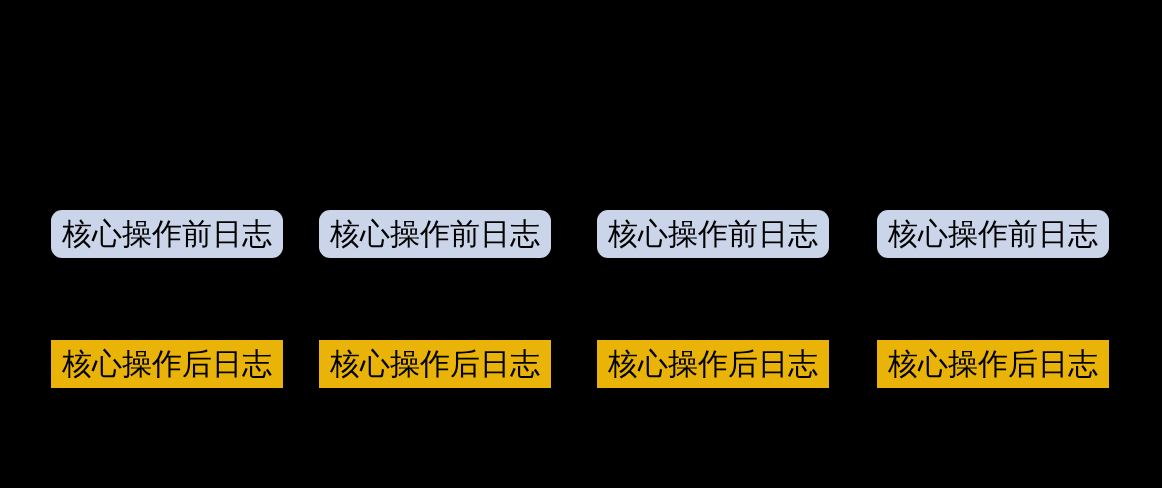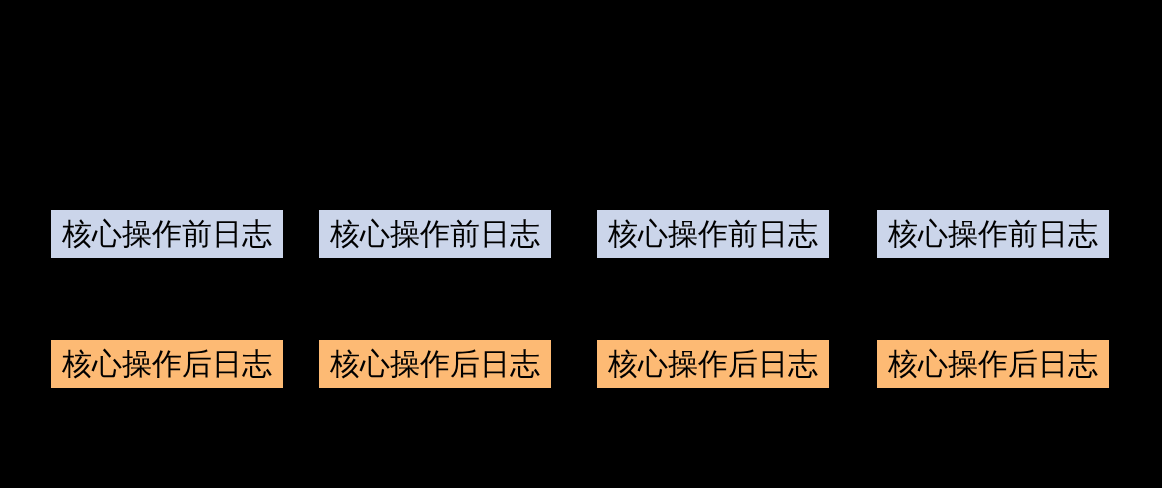--- a/index.html
+++ b/index.html
@@ -22,22 +22,22 @@
     width: 232px;
     height: 48px;
     line-height: 48px;
     text-align: center;
     font-size: 30px;
     font-weight: 400;
     color: #000000;
     letter-spacing: 0px;
     white-space: nowrap;
   }
-  .box.pre  { background: #CBD5EA; }
-  .box.post { background: #fdba74; }
+  .box.pre  { background: #CBD5EA; border-radius: 11px; }
+  .box.post { background: #eab308; }
   .r1 { top: 210px; }
   .r2 { top: 340px; }
   .c1 { left: 51px;  }
   .c2 { left: 319px; }
   .c3 { left: 597px; }
   .c4 { left: 877px; }
 </style>
 </head>
 <body>
 

